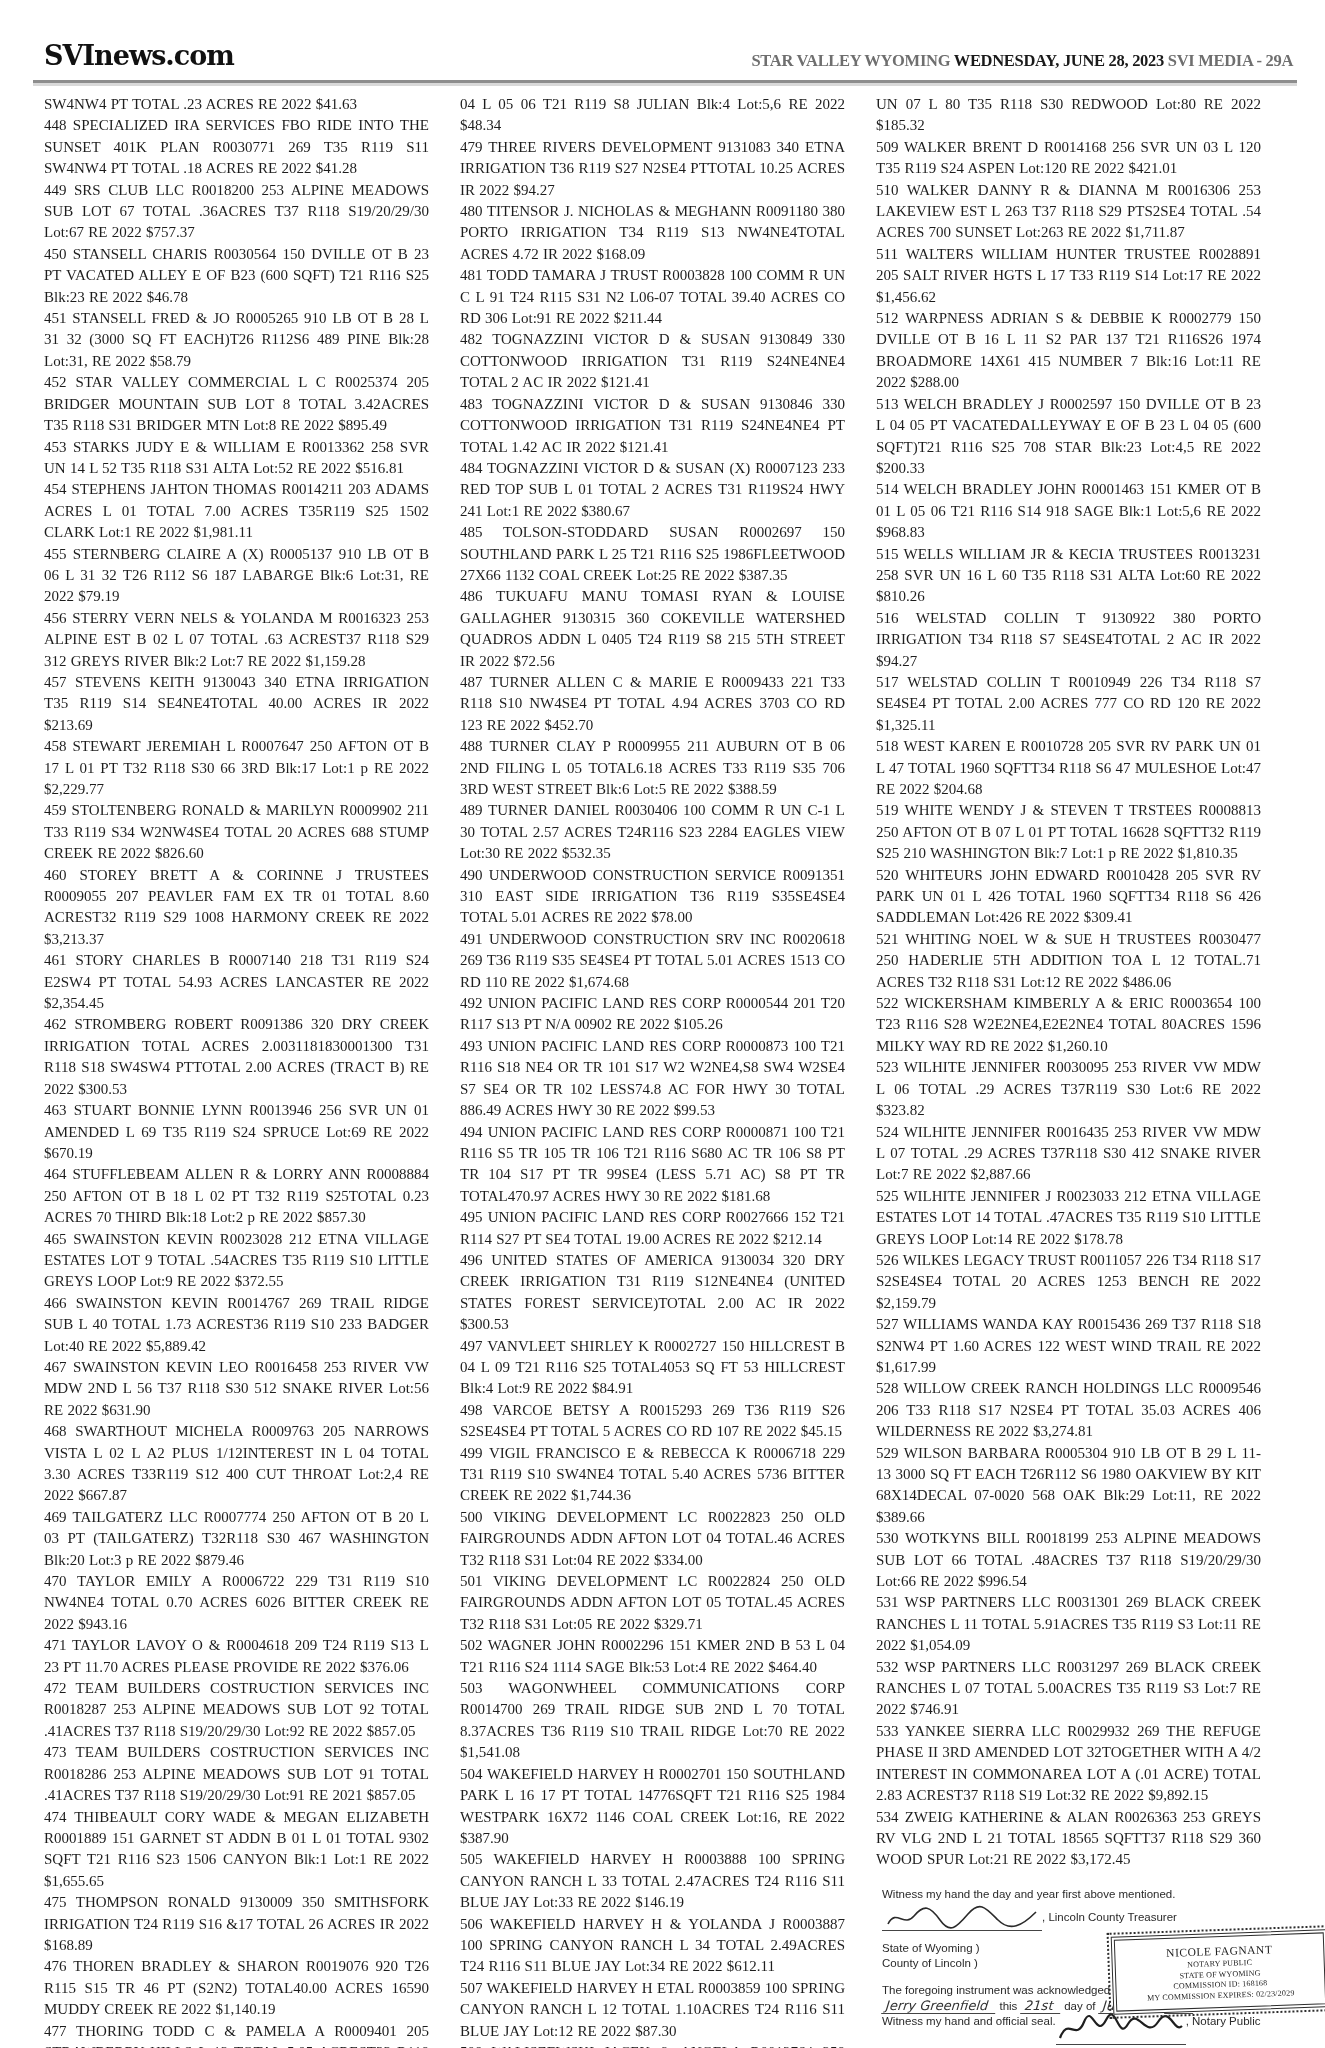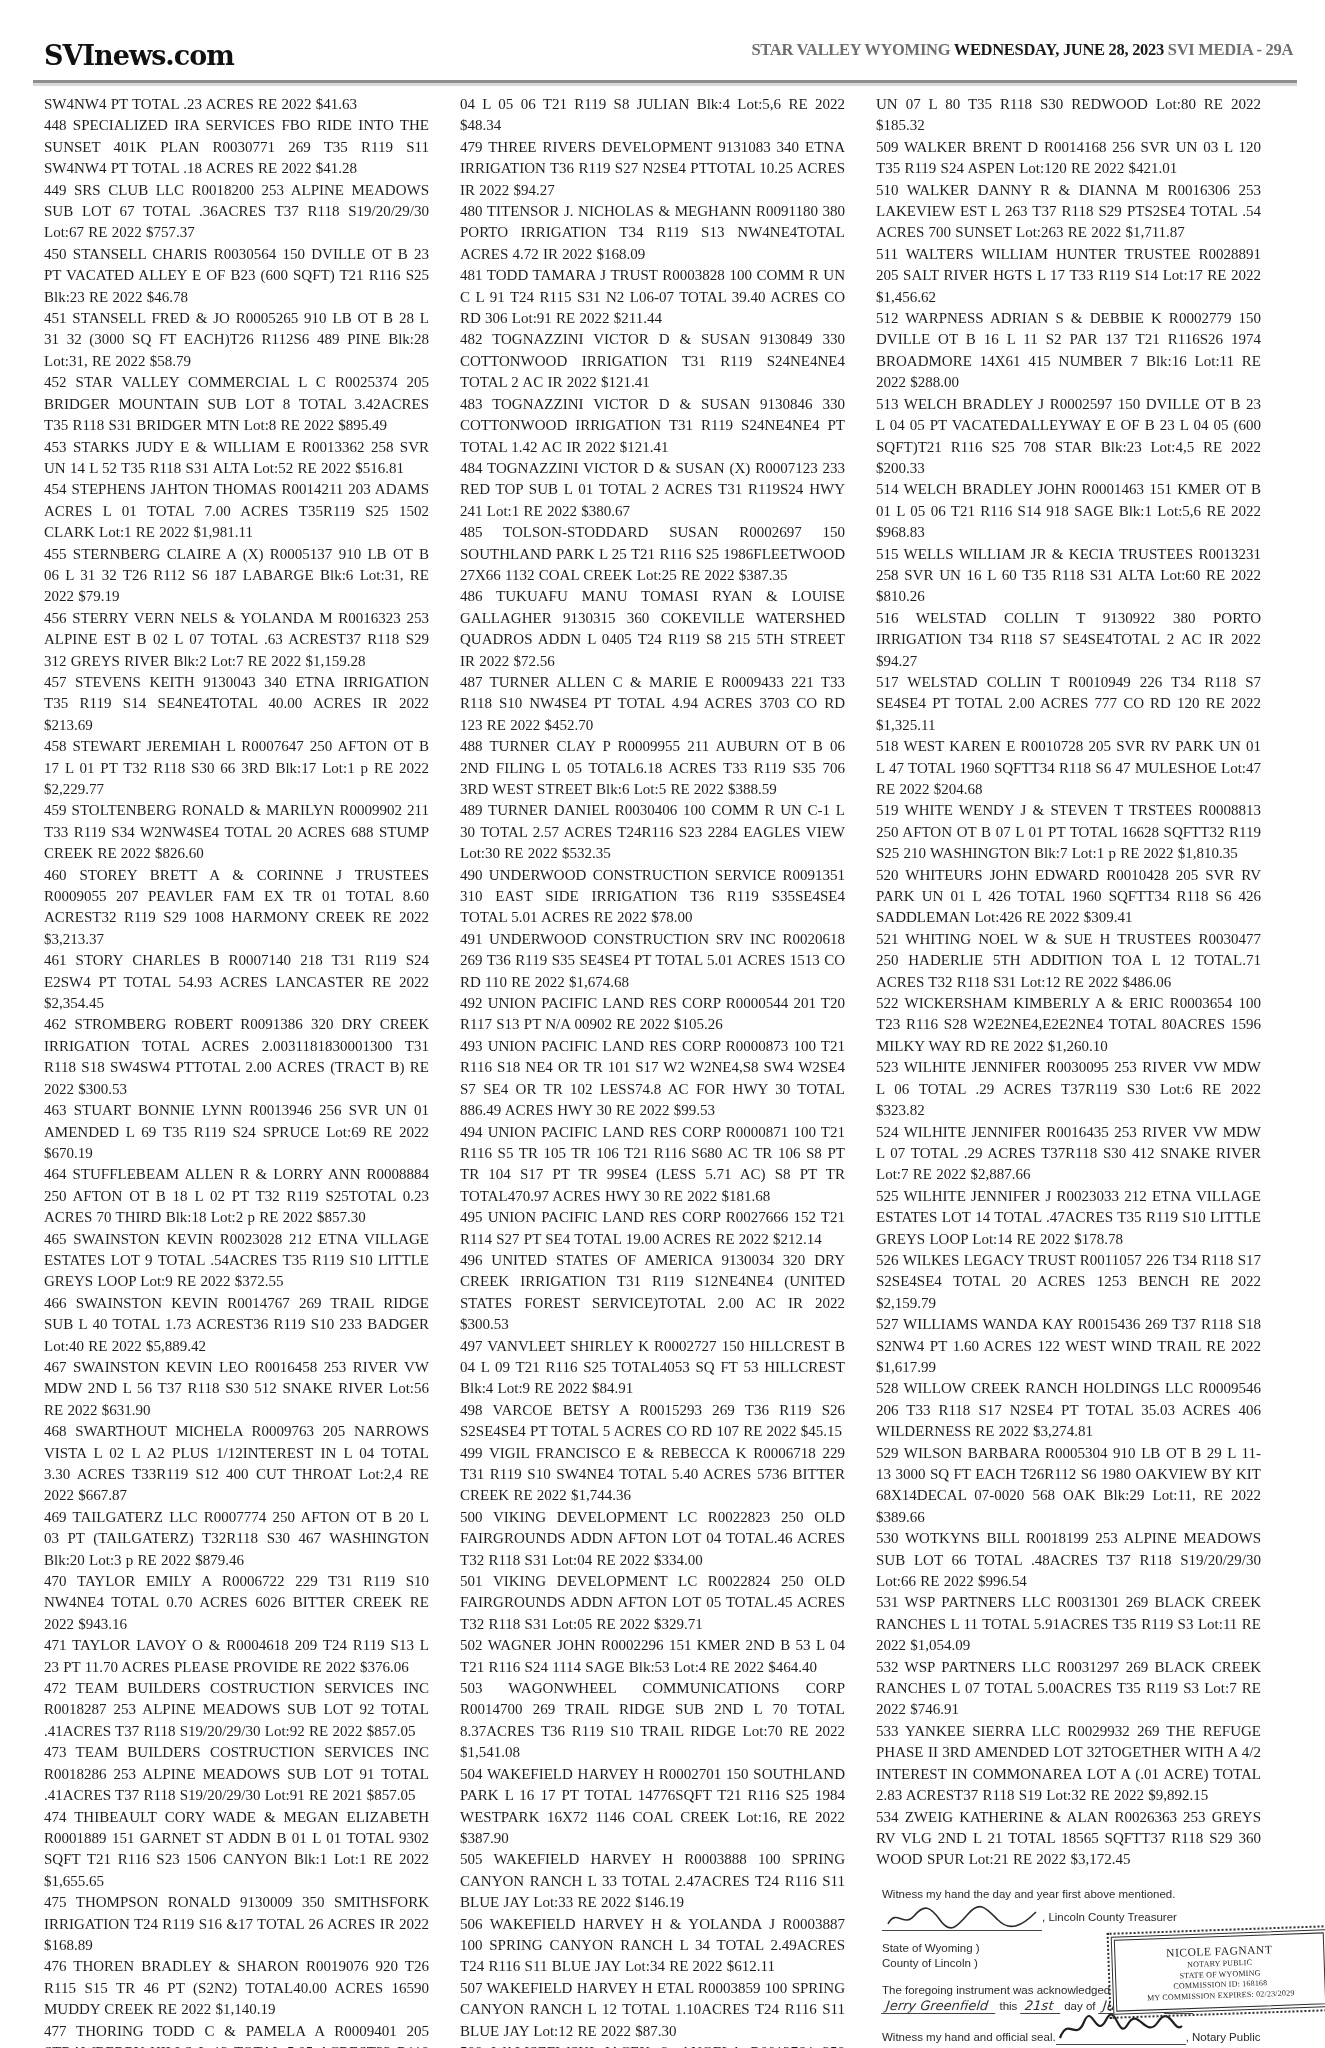--- a/index.html
+++ b/index.html
@@ -1,40 +1,40 @@
 <!DOCTYPE html>
 <html><head>
 <meta charset="utf-8">
 <style>
   html,body{margin:0;padding:0;background:#e8e8e8;}
   .page{position:relative;width:1325px;height:2048px;background:#ffffff;margin:0 auto;overflow:hidden;
         font-family:"Liberation Serif", serif;color:#1d1d1d;}
   
-  .header{position:absolute;left:44px;right:32px;top:40px;display:flex;justify-content:space-between;align-items:flex-start;}
+  .header{position:absolute;left:44px;right:32px;top:40px;display:flex;justify-content:space-between;align-items:flex-end;}
   .masthead{font-family:"DejaVu Serif", serif;font-weight:bold;font-size:27px;letter-spacing:-1px;color:#111;}
   .header-right{font-family:Liberation Serif, serif;font-size:16.5px;letter-spacing:-0.3px;white-space:nowrap;}
   .hdr-muted{color:#6f6f6f;font-weight:bold;}
   .hdr-date{color:#1a1a1a;font-weight:bold;}
   .rule{position:absolute;left:33px;right:28px;top:80px;height:3px;background:#8d8d8d;box-shadow:0 3px 0 #d9d9d9;}
   
   .columns{position:absolute;left:44px;top:94px;display:flex;gap:31px;}
   .col{width:385px;}
   .entry{margin:0;text-align:justify;font-size:15px;line-height:21.4px;word-spacing:0.5px;}
   
   .affidavit{position:relative;margin-top:16px;margin-left:6px;font-family:"Liberation Sans", sans-serif;
              font-size:11.5px;line-height:15px;color:#2a2a2a;width:400px;}
   .aff-row{margin:0;}
   .sig-line{display:flex;align-items:center;margin:2px 0 6px 0;}
   .sig-underline{border-bottom:1px solid #444;display:inline-block;}
   .handwriting{font-family:"DejaVu Sans", sans-serif;font-style:italic;transform:skewX(-6deg);display:inline-block;
                font-size:13px;color:#333;}
   .hw-underline{border-bottom:1px solid #444;padding:0 8px 0 4px;}
   .paren-col{margin:10px 0 0 0;}
   .ack{margin-top:12px;}
-  .seal-row{display:flex;align-items:flex-end;position:relative;}
+  .seal-row{display:flex;align-items:flex-start;position:relative;}
   .commission{margin-top:2px;}
   
   .stamp{position:absolute;right:-46px;top:46px;width:196px;transform:rotate(-2deg);
          border:4px double #2e2e2e;outline:2px dotted #2e2e2e;outline-offset:2px;
          background:#fff;padding:7px 6px 6px 6px;text-align:center;font-family:"Liberation Serif", serif;color:#222;}
   .stamp-name{font-size:11.5px;letter-spacing:0.5px;}
   .stamp-small{font-size:8px;line-height:10.5px;letter-spacing:0.2px;}
   svg.sig{display:block;}
 </style>
 </head>

